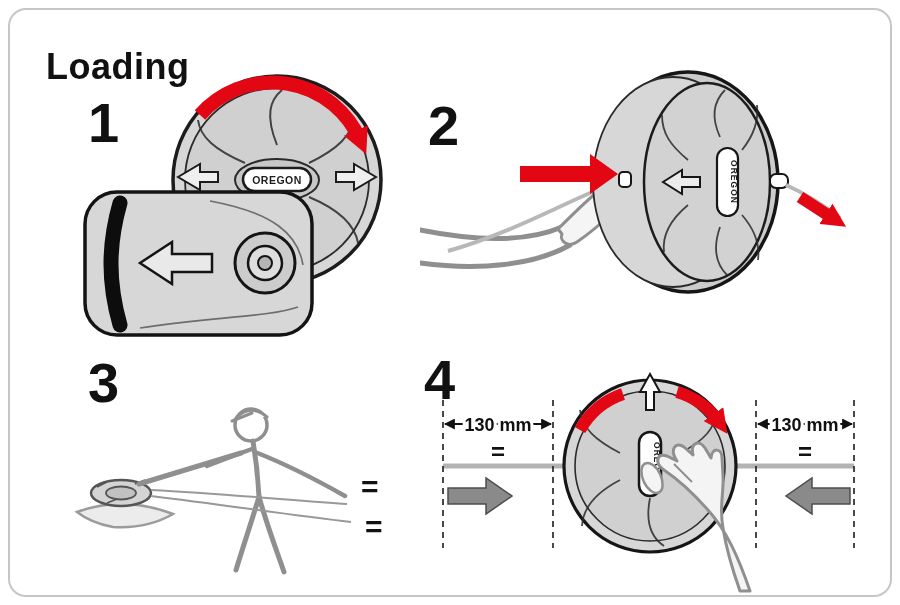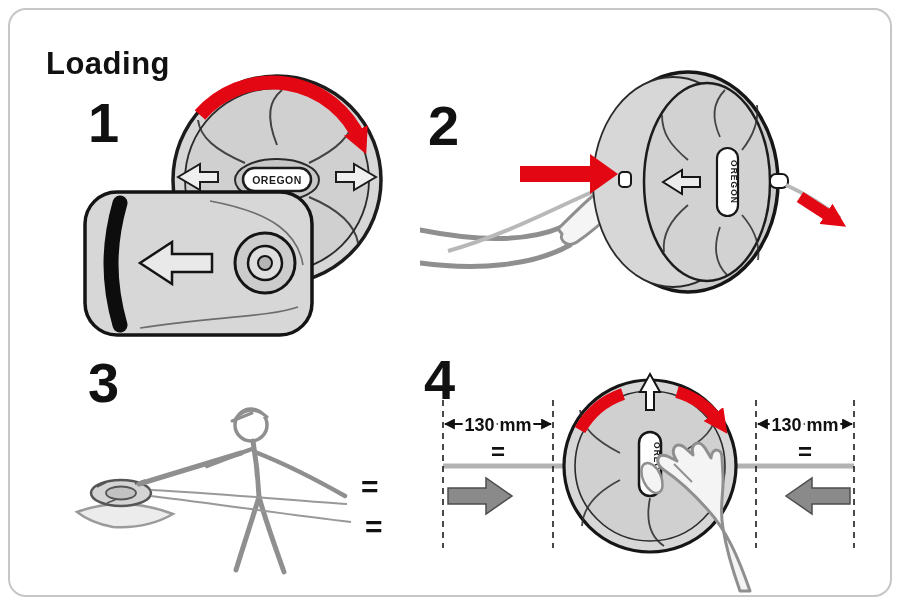--- a/index.html
+++ b/index.html
@@ -6,21 +6,21 @@
   html,body { background:#ffffff; }
   .sheet {
     position:relative; width:900px; height:605px; background:#fff;
     font-family:"Liberation Sans", sans-serif; overflow:hidden;
   }
   .frame-border {
     position:absolute; left:8px; top:8px; right:8px; bottom:8px;
     border:2px solid #c6c6c6; border-radius:18px; pointer-events:none;
   }
   .title {
-    position:absolute; left:46px; top:46px; font-size:31px; font-weight:700;
+    position:absolute; left:46px; top:46px; font-size:36px; font-weight:700;
     color:#111; letter-spacing:.5px;
   }
   .step-num {
     position:absolute; font-size:56px; font-weight:700; color:#111; line-height:1;
   }
   #num1 { left:88px;  top:95px;  }
   #num2 { left:428px; top:98px;  }
   #num3 { left:88px;  top:355px; }
   #num4 { left:424px; top:352px; }
   .panel { position:absolute; }

